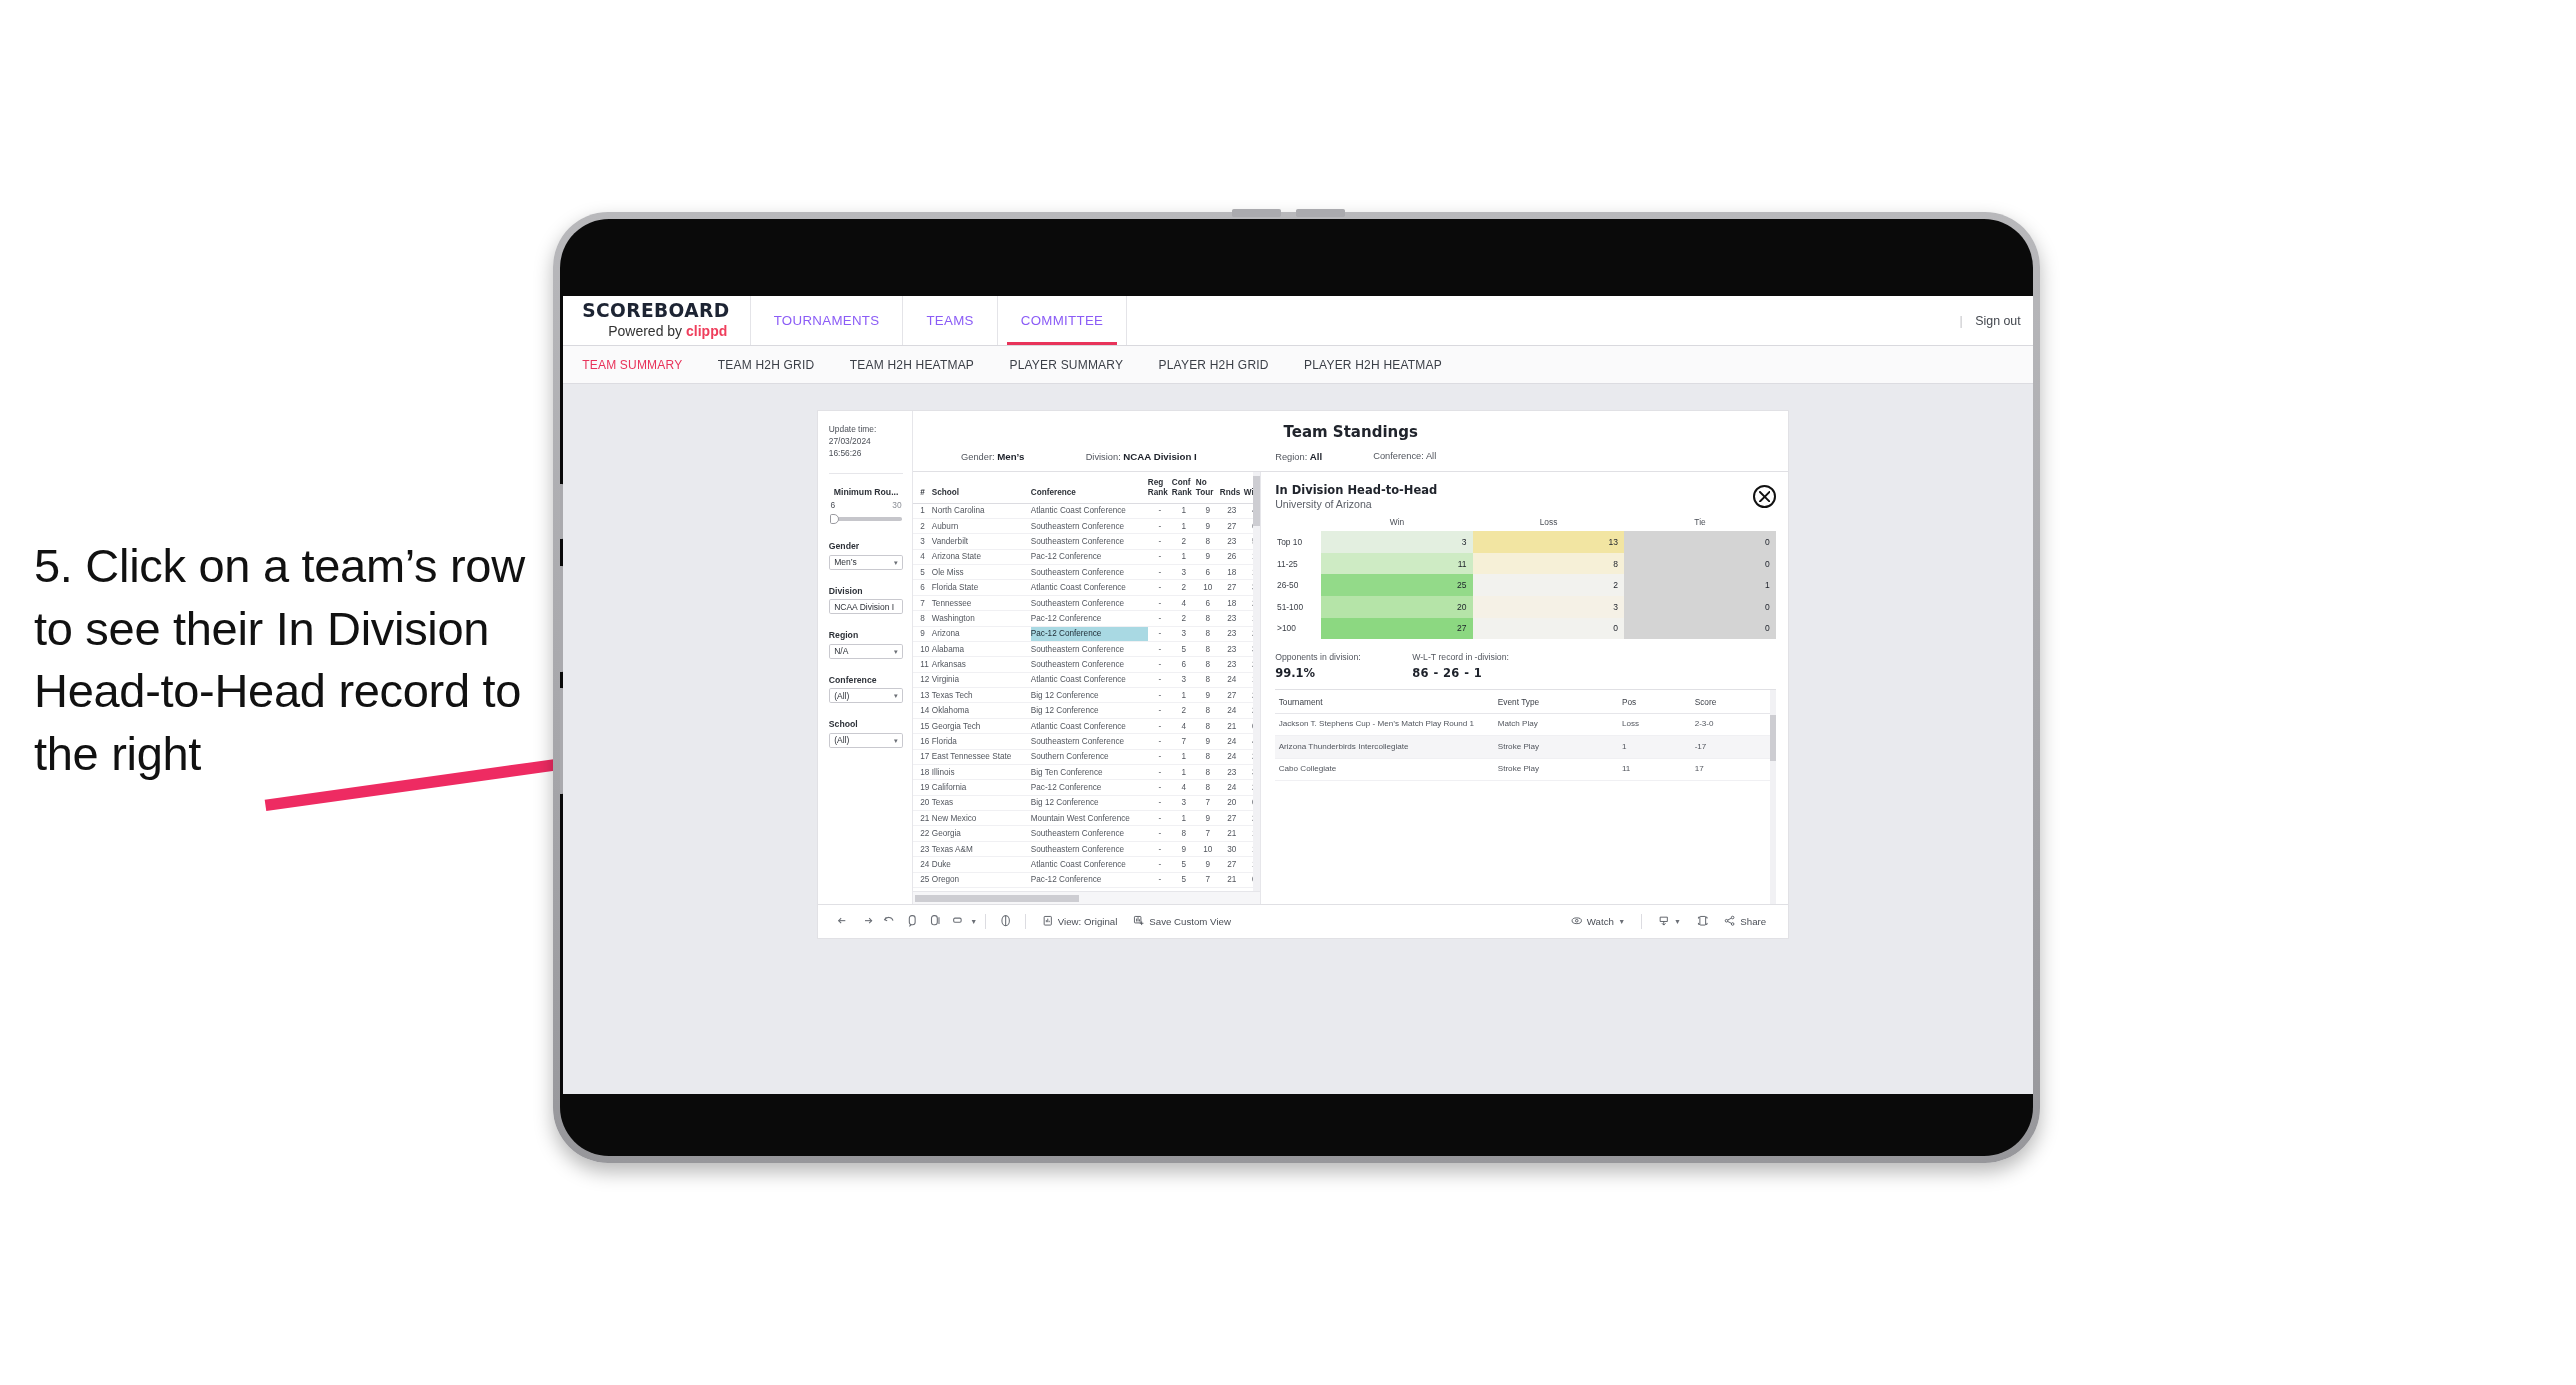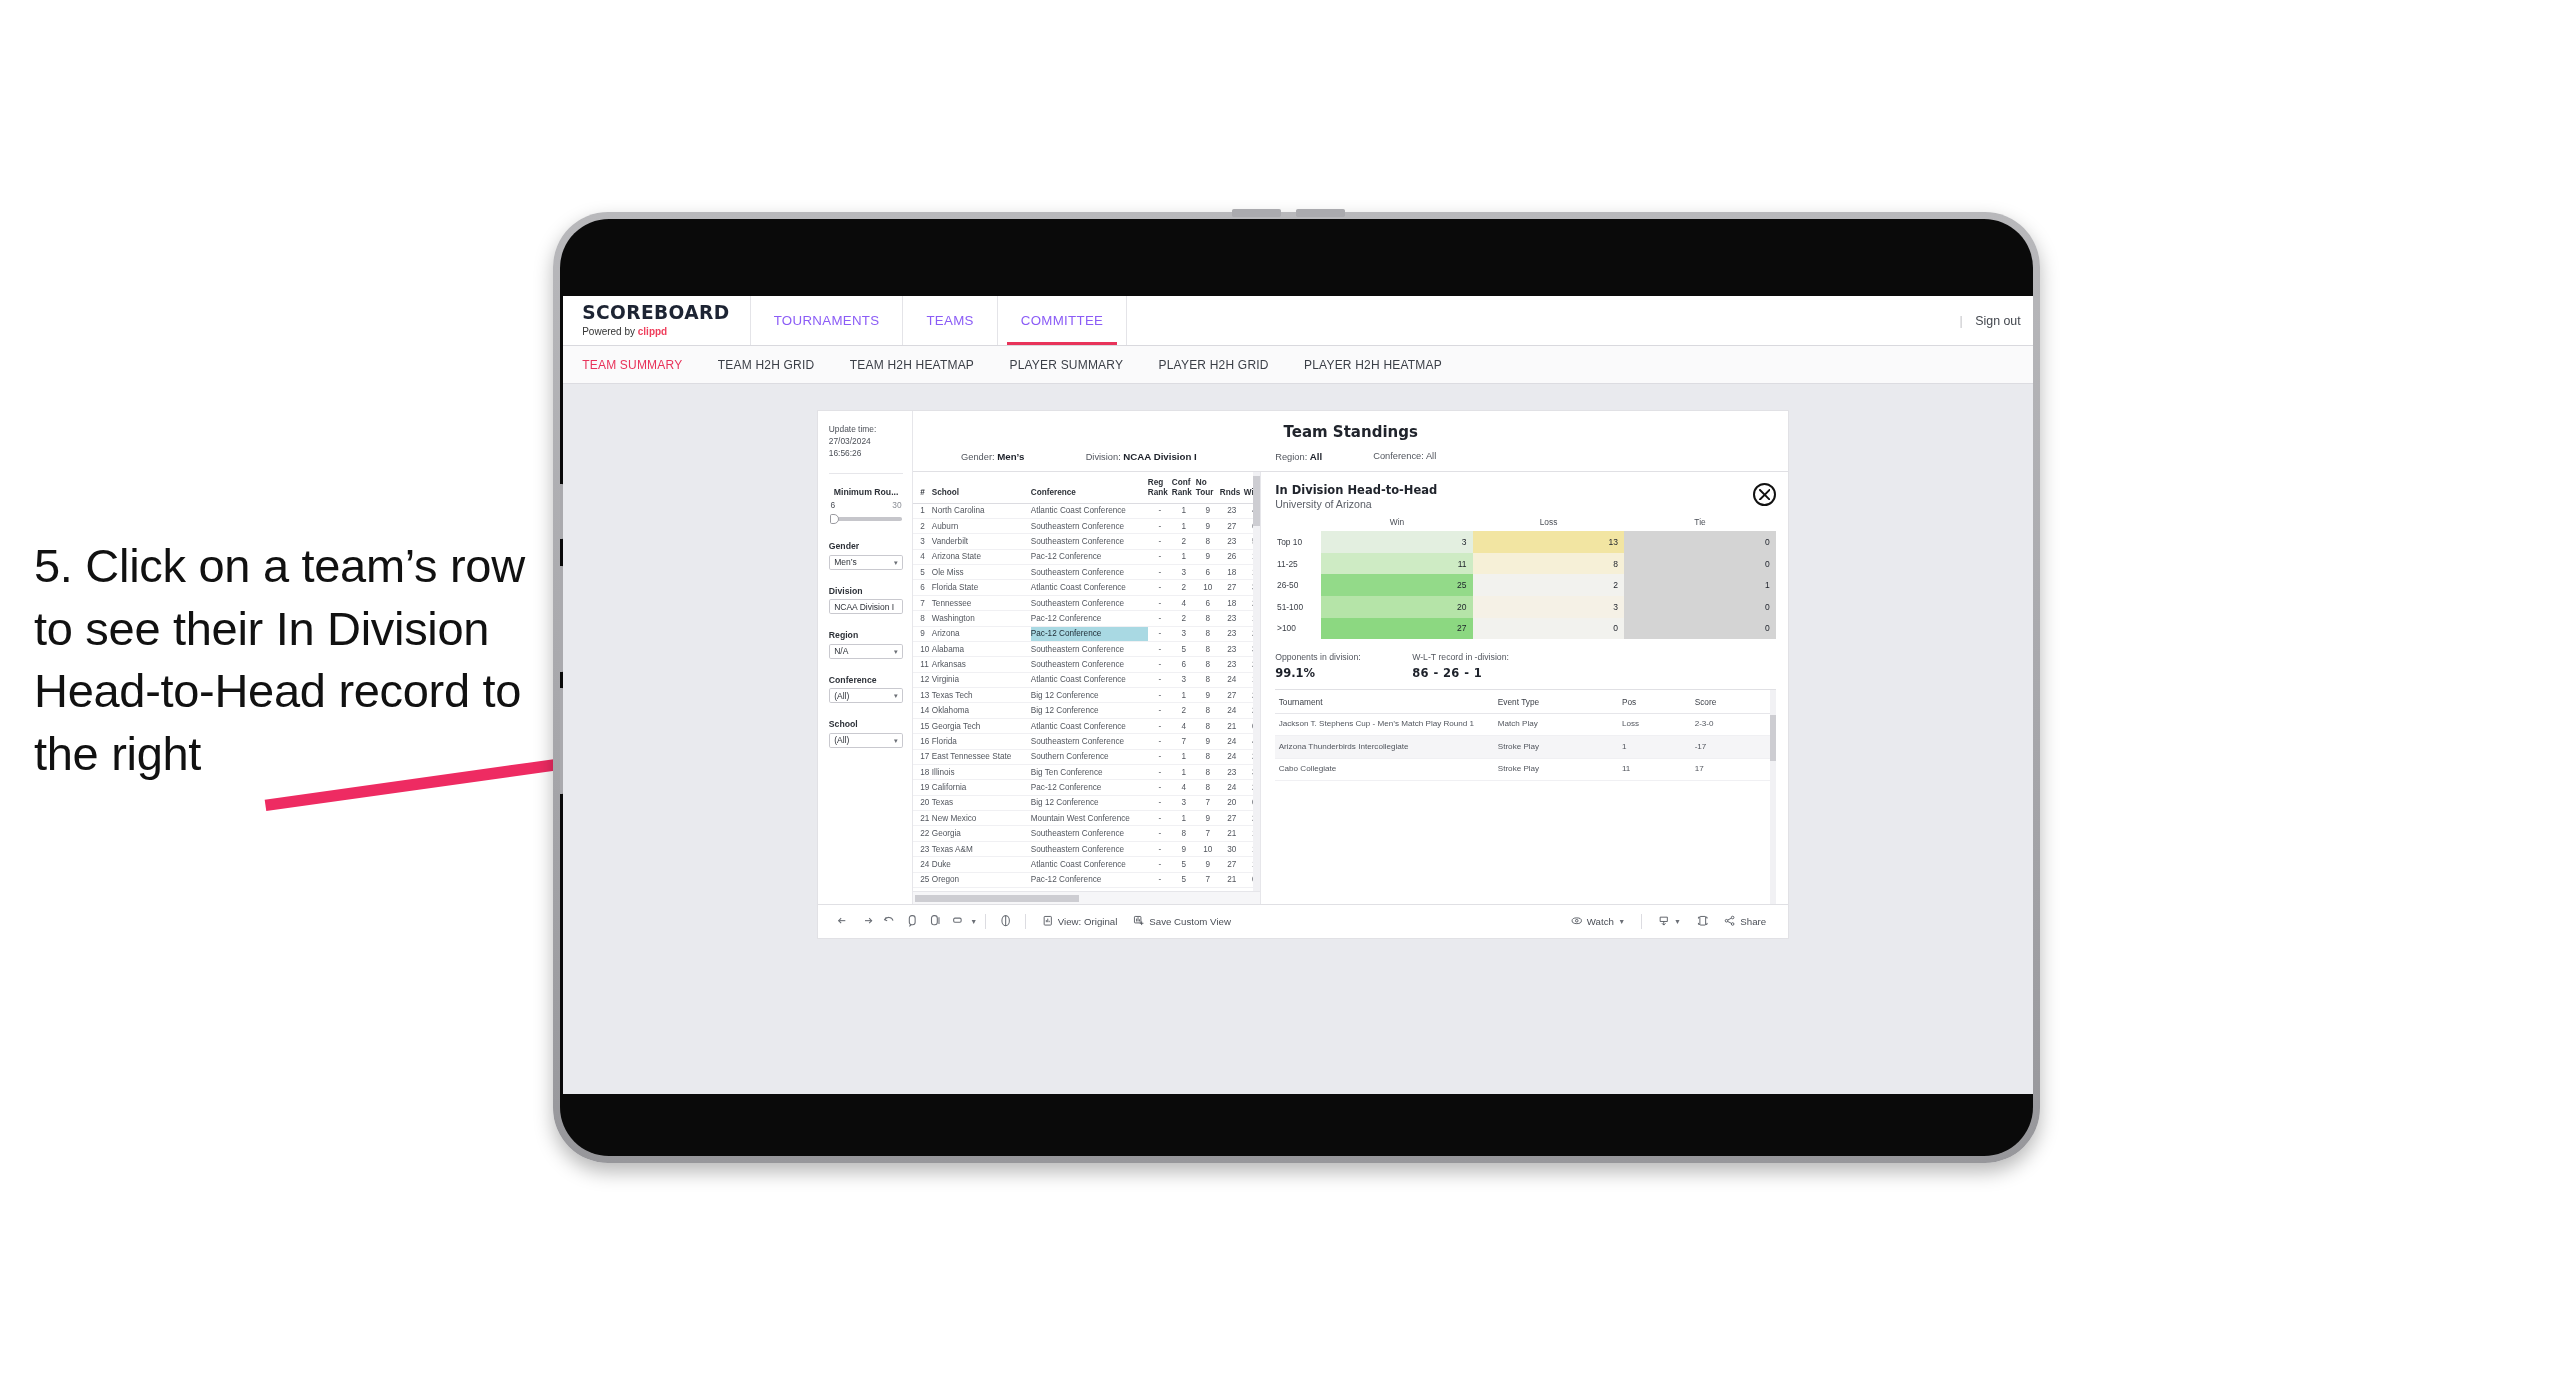--- a/index.html
+++ b/index.html
@@ -67,21 +67,21 @@
   .topnav {
     height: 50px; background:#fff;
     display:flex; align-items:stretch;
     border-bottom: 0.9px solid #d9d9de;
     position: relative;
   }
   .brand { width: 188px; display:flex; flex-direction:column; justify-content:center;
            padding-left:19.5px; border-right:0.9px solid #e4e4e8;}
   .brand-title { font-family:"DejaVu Sans", sans-serif; font-weight:bold; font-size:18.6px;
                  letter-spacing: 0.4px; color:#1d2433; line-height:1; }
-  .brand-sub { font-size:10px; color:#333; margin-top:2.7px; }
+  .brand-sub { font-size:14px; color:#333; margin-top:2.7px;margin-left:26px; }
   .brand-sub .clippd { color:#ef3e5c; font-weight:bold; }
   .topnav-item {
     display:flex; align-items:center; padding: 0 23px;
     font-size:13.3px; color:#8b5cf6; letter-spacing:0.3px;
     border-right:0.9px solid #e4e4e8; cursor:pointer; position:relative;
   }
   .topnav-item.active::after {
     content:""; position:absolute; left:8.8px; right:8.8px; bottom:0; height:2.7px; background:#e8335a;
   }
   .topnav-spacer { flex:1; border-right:none; }
@@ -151,21 +151,21 @@
   .c-rnd { width: 24px; text-align:center; }
   .c-win { width: 21px; text-align:center; }
   tr.selected td.c-conf { background:#a9d9e3; color:#1d2a33; }
   .scroll-v { width: 7px; background:#f1f1f4; }
   .scroll-v .thumb { width:7px; height:50px; background:#cdcdd2; margin-top:3.5px; }
   .st-foot { height:12.4px; background:#f6f6f8; border-top:0.9px solid #e6e6ea; position:relative;}
   .st-foot .hthumb { position:absolute; left:1.8px; top:2.7px; width:164px; height:7px; background:#cdcdd2; }
 
   
   .h2h { flex:1; padding: 10.6px 12.4px 0 14px; display:flex; flex-direction:column; min-width:0; }
-  .h2h-head { display:flex; justify-content:space-between; align-items:flex-start; }
+  .h2h-head { display:flex; justify-content:space-between; align-items:center; }
   .h2h-title { font-size:11.5px; font-weight:bold; color:#20242c; font-family:"DejaVu Sans", sans-serif; }
   .h2h-sub { font-size:10.6px; color:#5b5f67; margin-top:0.9px; }
   .close-btn { width:23px; height:23px; border:2.1px solid #111; border-radius:50%;
                display:flex; align-items:center; justify-content:center; cursor:pointer; flex:none; }
   .close-btn svg { width:11.5px; height:11.5px; }
 
   table.h2h-tbl { width:100%; border-collapse:collapse; table-layout:fixed; margin-top:7px; }
   table.h2h-tbl th { font-size:8.4px; color:#4b4f57; font-weight:normal; text-align:center; padding-bottom:4.4px; }
   table.h2h-tbl th.lab { width:46px; }
   table.h2h-tbl td { font-size:8.5px; color:#1d212a; text-align:right; padding: 5.8px 6.2px 5.8px 0; }

